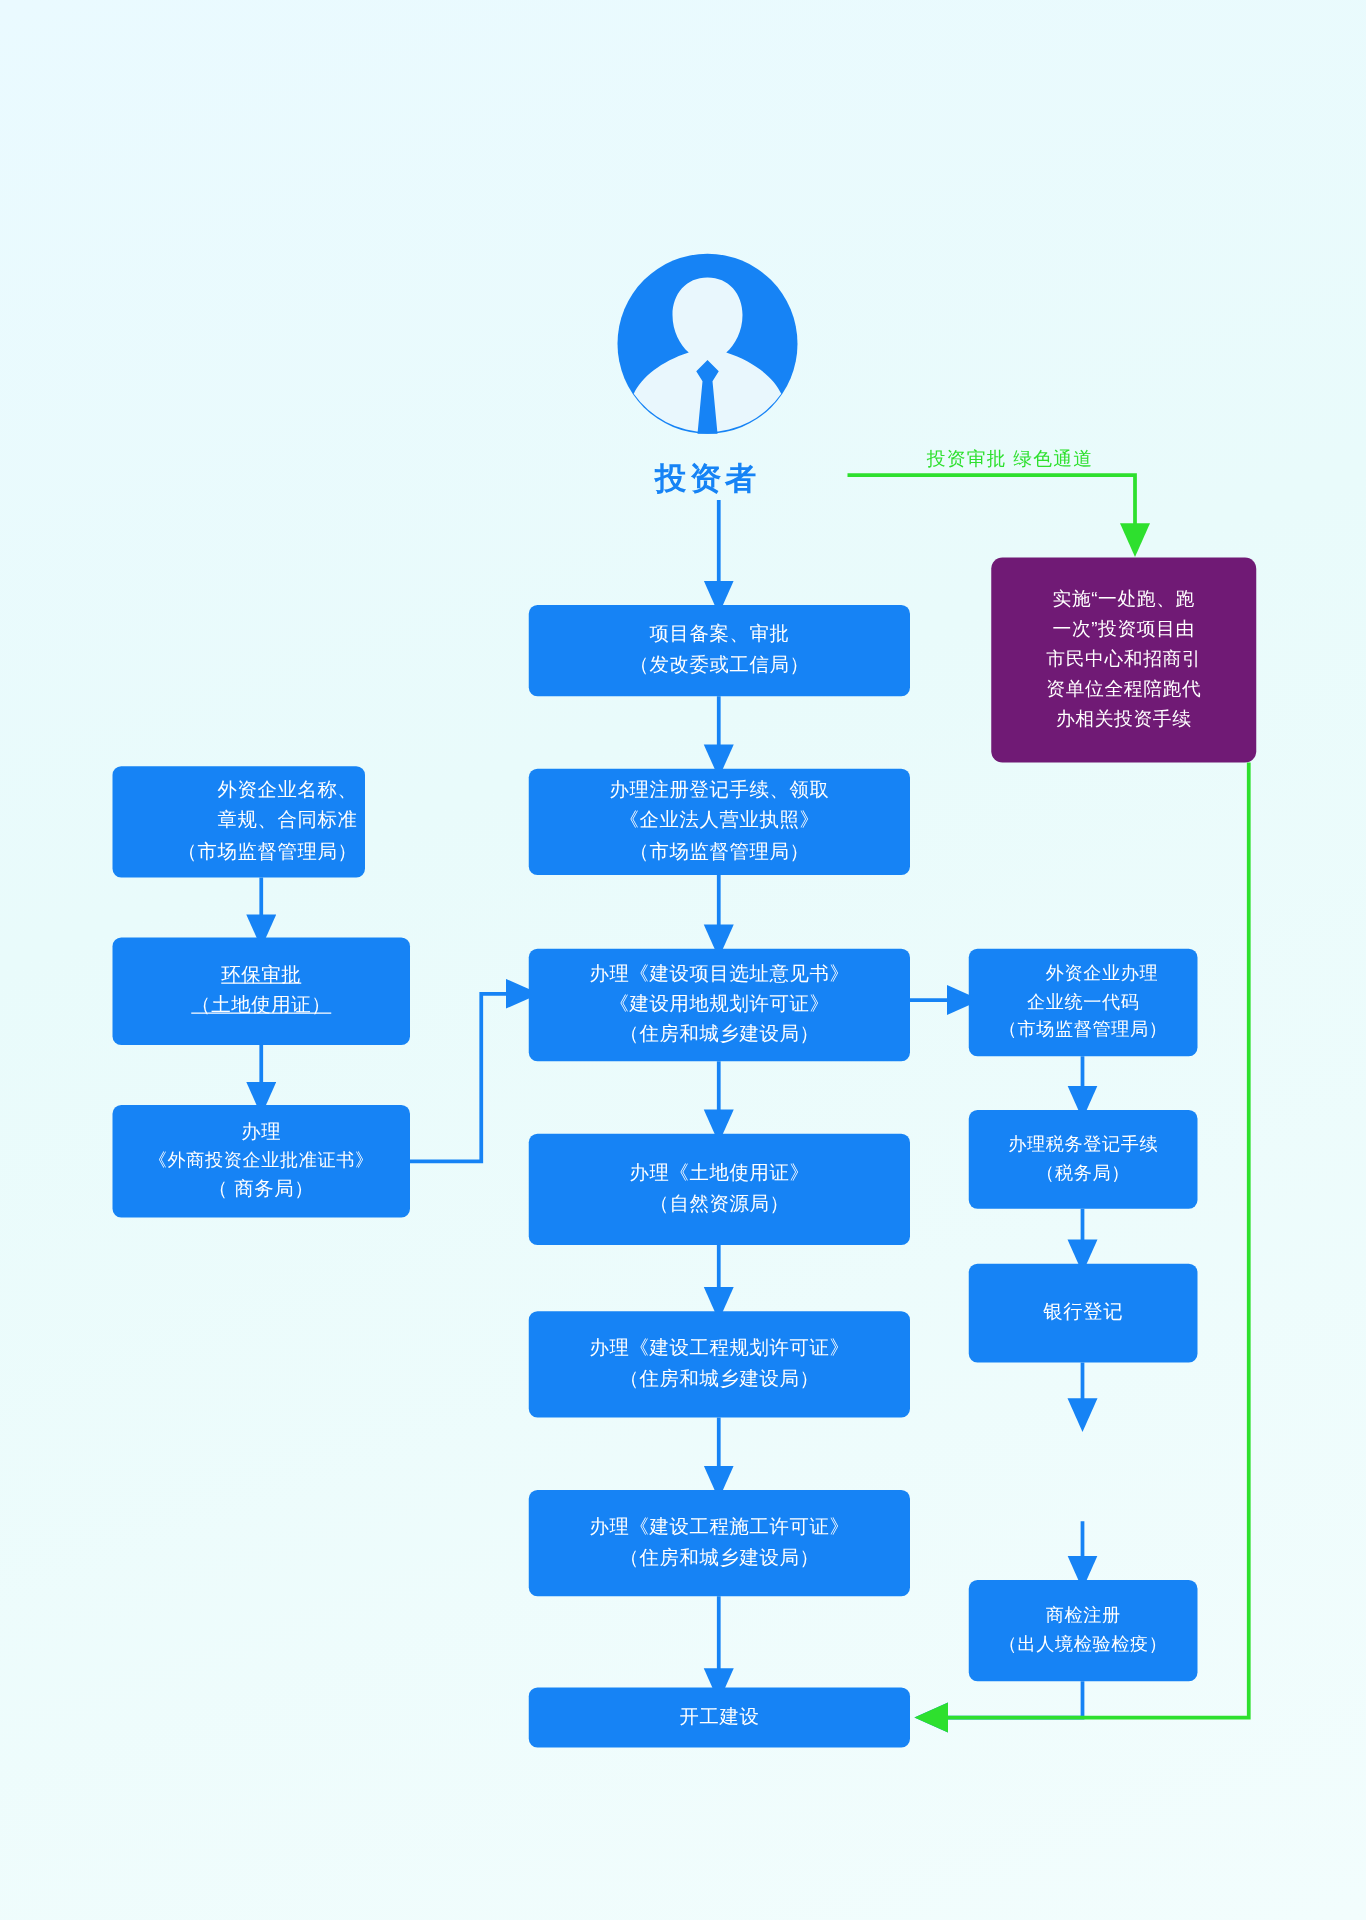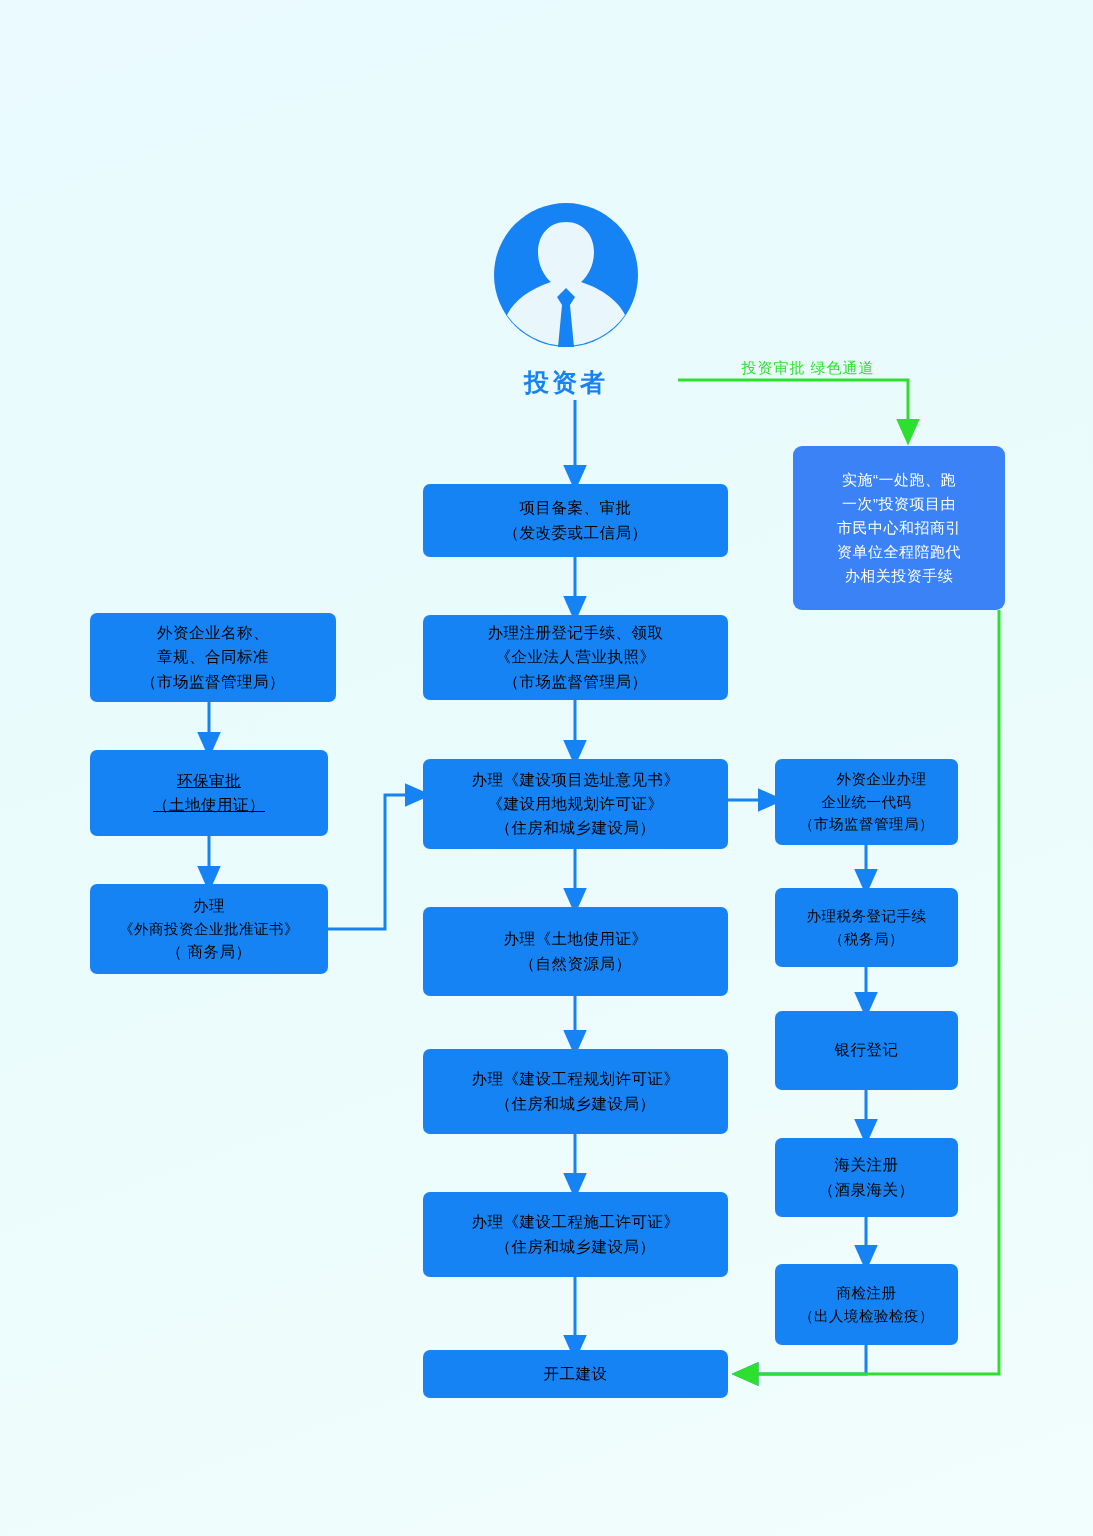--- a/index.html
+++ b/index.html
@@ -19,33 +19,33 @@
     left: 0;
     top: 0;
     width: 1093px;
     height: 1536px;
   }
   .node {
     position: absolute;
     box-sizing: border-box;
     background: #1683f5;
     border-radius: 7px;
-    color: #000000;
+    color: #ffffff;
     display: flex;
     flex-direction: column;
     align-items: center;
     justify-content: center;
     text-align: center;
     font-size: 15.5px;
     line-height: 1.55;
     letter-spacing: 0.5px;
     padding: 4px 6px;
   }
   .node.green {
-    background: #3b82f6;
+    background: #701a75;
     color: #ffffff;
     border-radius: 9px;
     font-size: 15px;
     line-height: 1.6;
   }
   .node .ln { display: block; white-space: nowrap; }
   .node.green .ln { white-space: normal; }
   .investor-label {
     position: absolute;
     color: #1683f5;
@@ -171,21 +171,21 @@
 
   <div class="node" style="left:423px; top:1192px; width:305px; height:85px;">
     <span class="ln">办理《建设工程施工许可证》</span>
     <span class="ln">（住房和城乡建设局）</span>
   </div>
 
   <div class="node" style="left:423px; top:1350px; width:305px; height:48px;">
     <span class="ln">开工建设</span>
   </div>
 
-  <div class="node" style="left:90px; top:613px; width:246px; height:89px;">
+  <div class="node" style="left:90px; top:613px; width:202px; height:89px;align-items:flex-end;">
     <span class="ln">外资企业名称、</span>
     <span class="ln">章规、合同标准</span>
     <span class="ln">（市场监督管理局）</span>
   </div>
 
   <div class="node" style="left:90px; top:750px; width:238px; height:86px;text-decoration:underline;">
     <span class="ln">环保审批</span>
     <span class="ln">（土地使用证）</span>
   </div>
 
@@ -203,23 +203,19 @@
 
   <div class="node" style="left:775px; top:888px; width:183px; height:79px;">
     <span class="ln" style="font-size:14.5px;">办理税务登记手续</span>
     <span class="ln" style="font-size:14.5px;">（税务局）</span>
   </div>
 
   <div class="node" style="left:775px; top:1011px; width:183px; height:79px;">
     <span class="ln">银行登记</span>
   </div>
 
-  <div class="node" style="left:775px; top:1138px; width:183px; height:79px;">
-    <span class="ln">海关注册</span>
-    <span class="ln">（酒泉海关）</span>
-  </div>
 
   <div class="node" style="left:775px; top:1264px; width:183px; height:81px;">
     <span class="ln" style="font-size:14.5px;">商检注册</span>
     <span class="ln" style="font-size:14.5px;">（出人境检验检疫）</span>
   </div>
 
 </div>
 
 </body></html>

